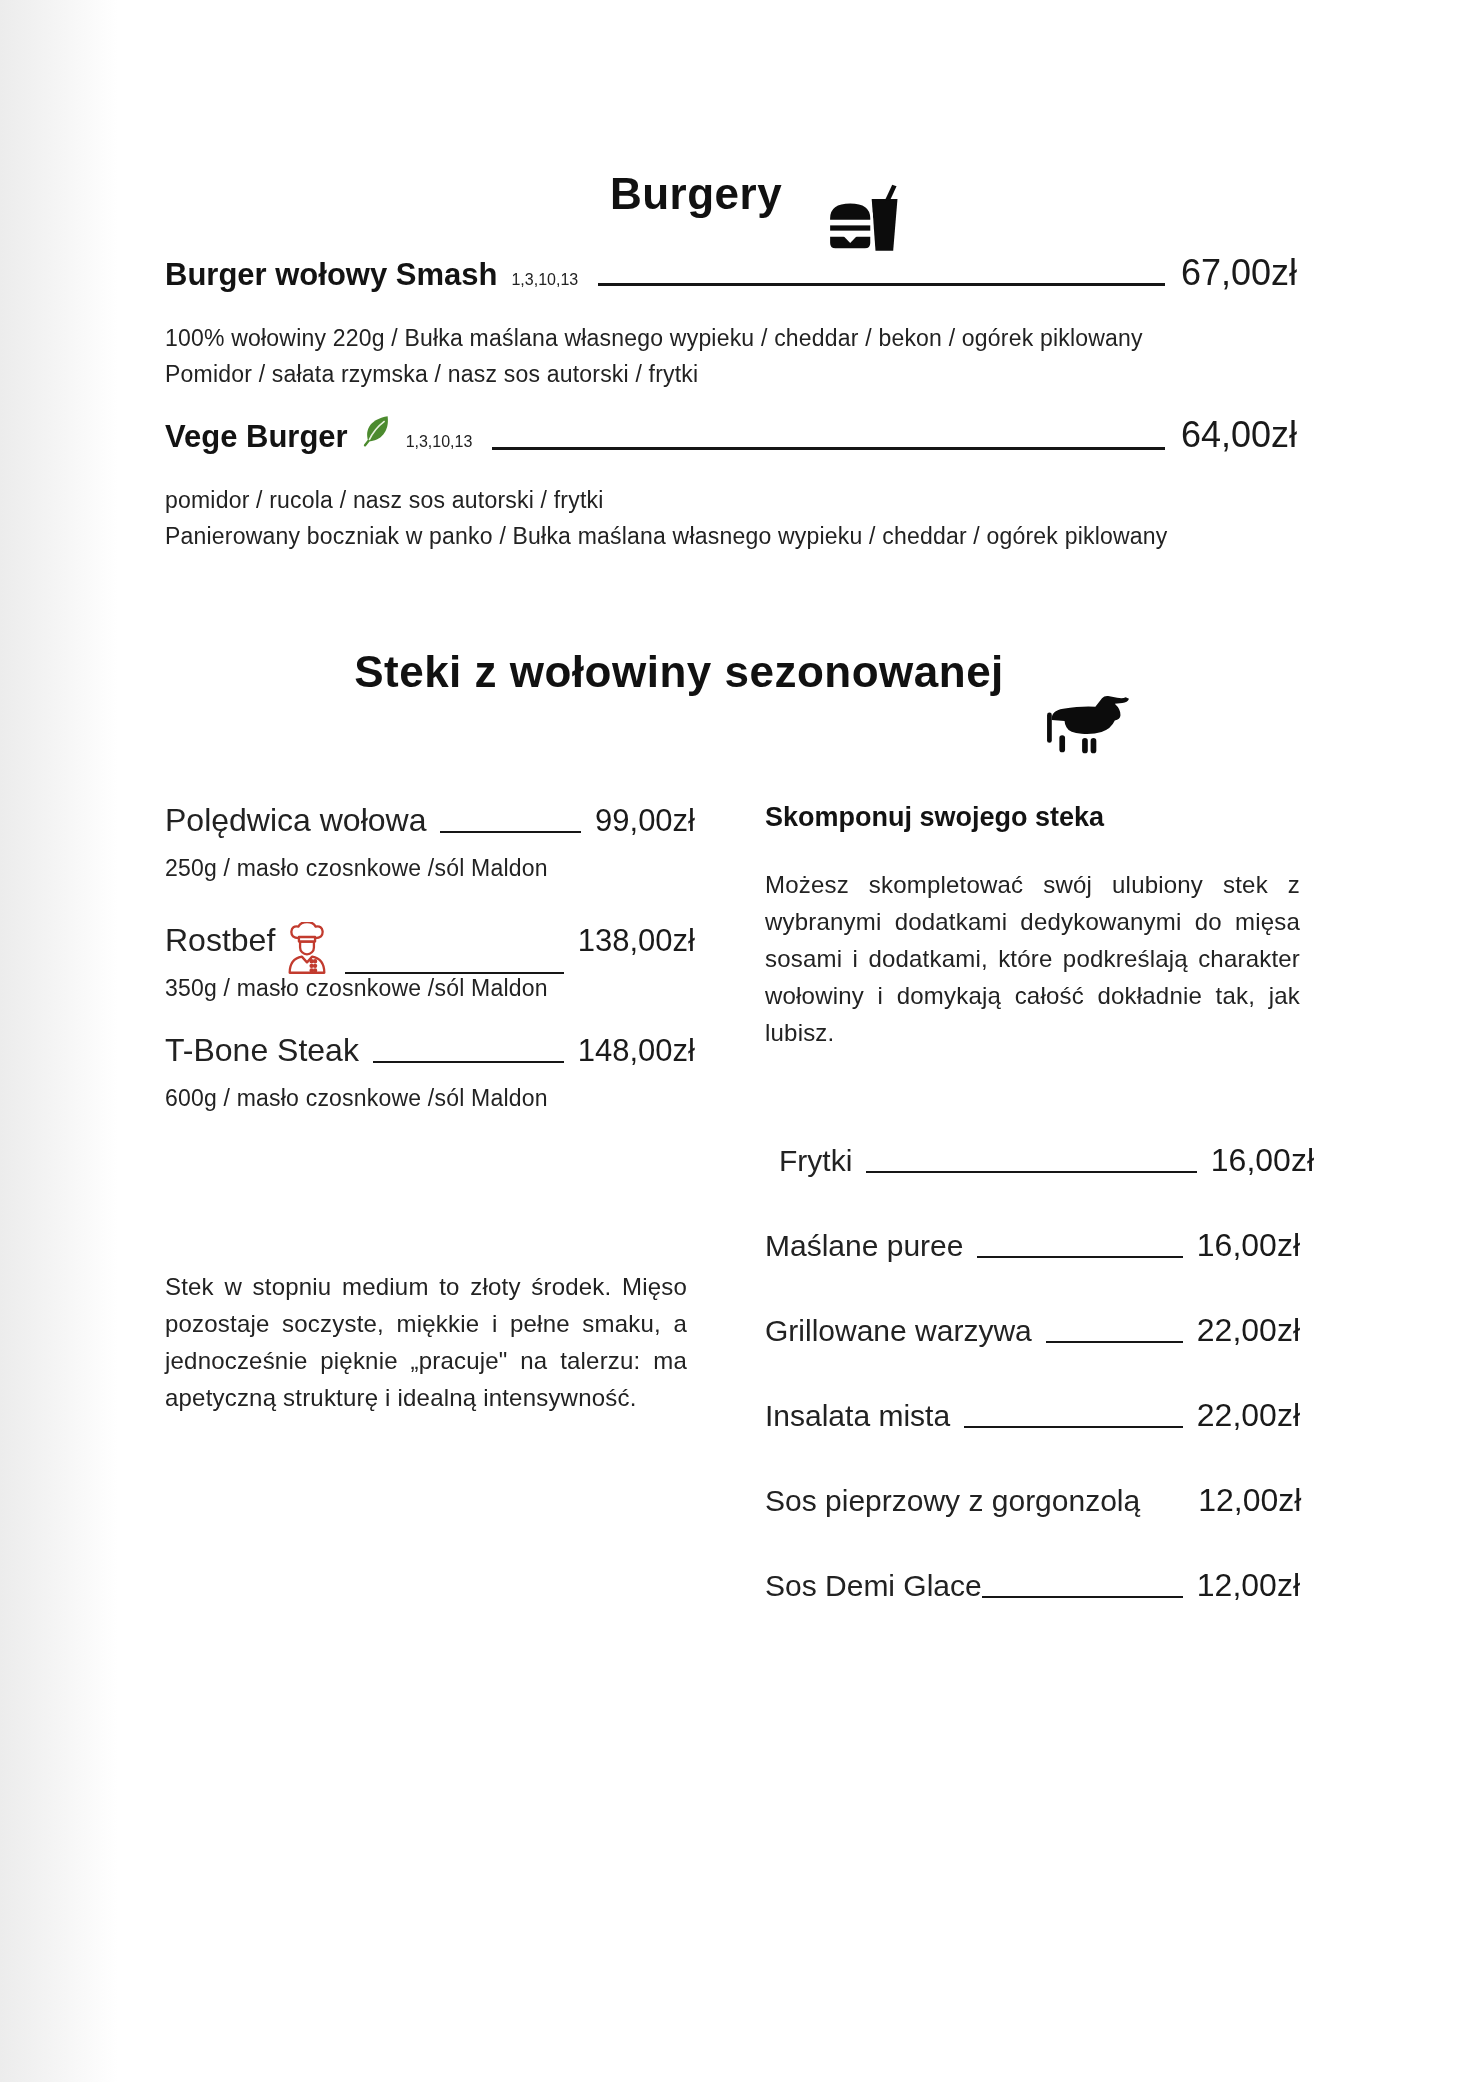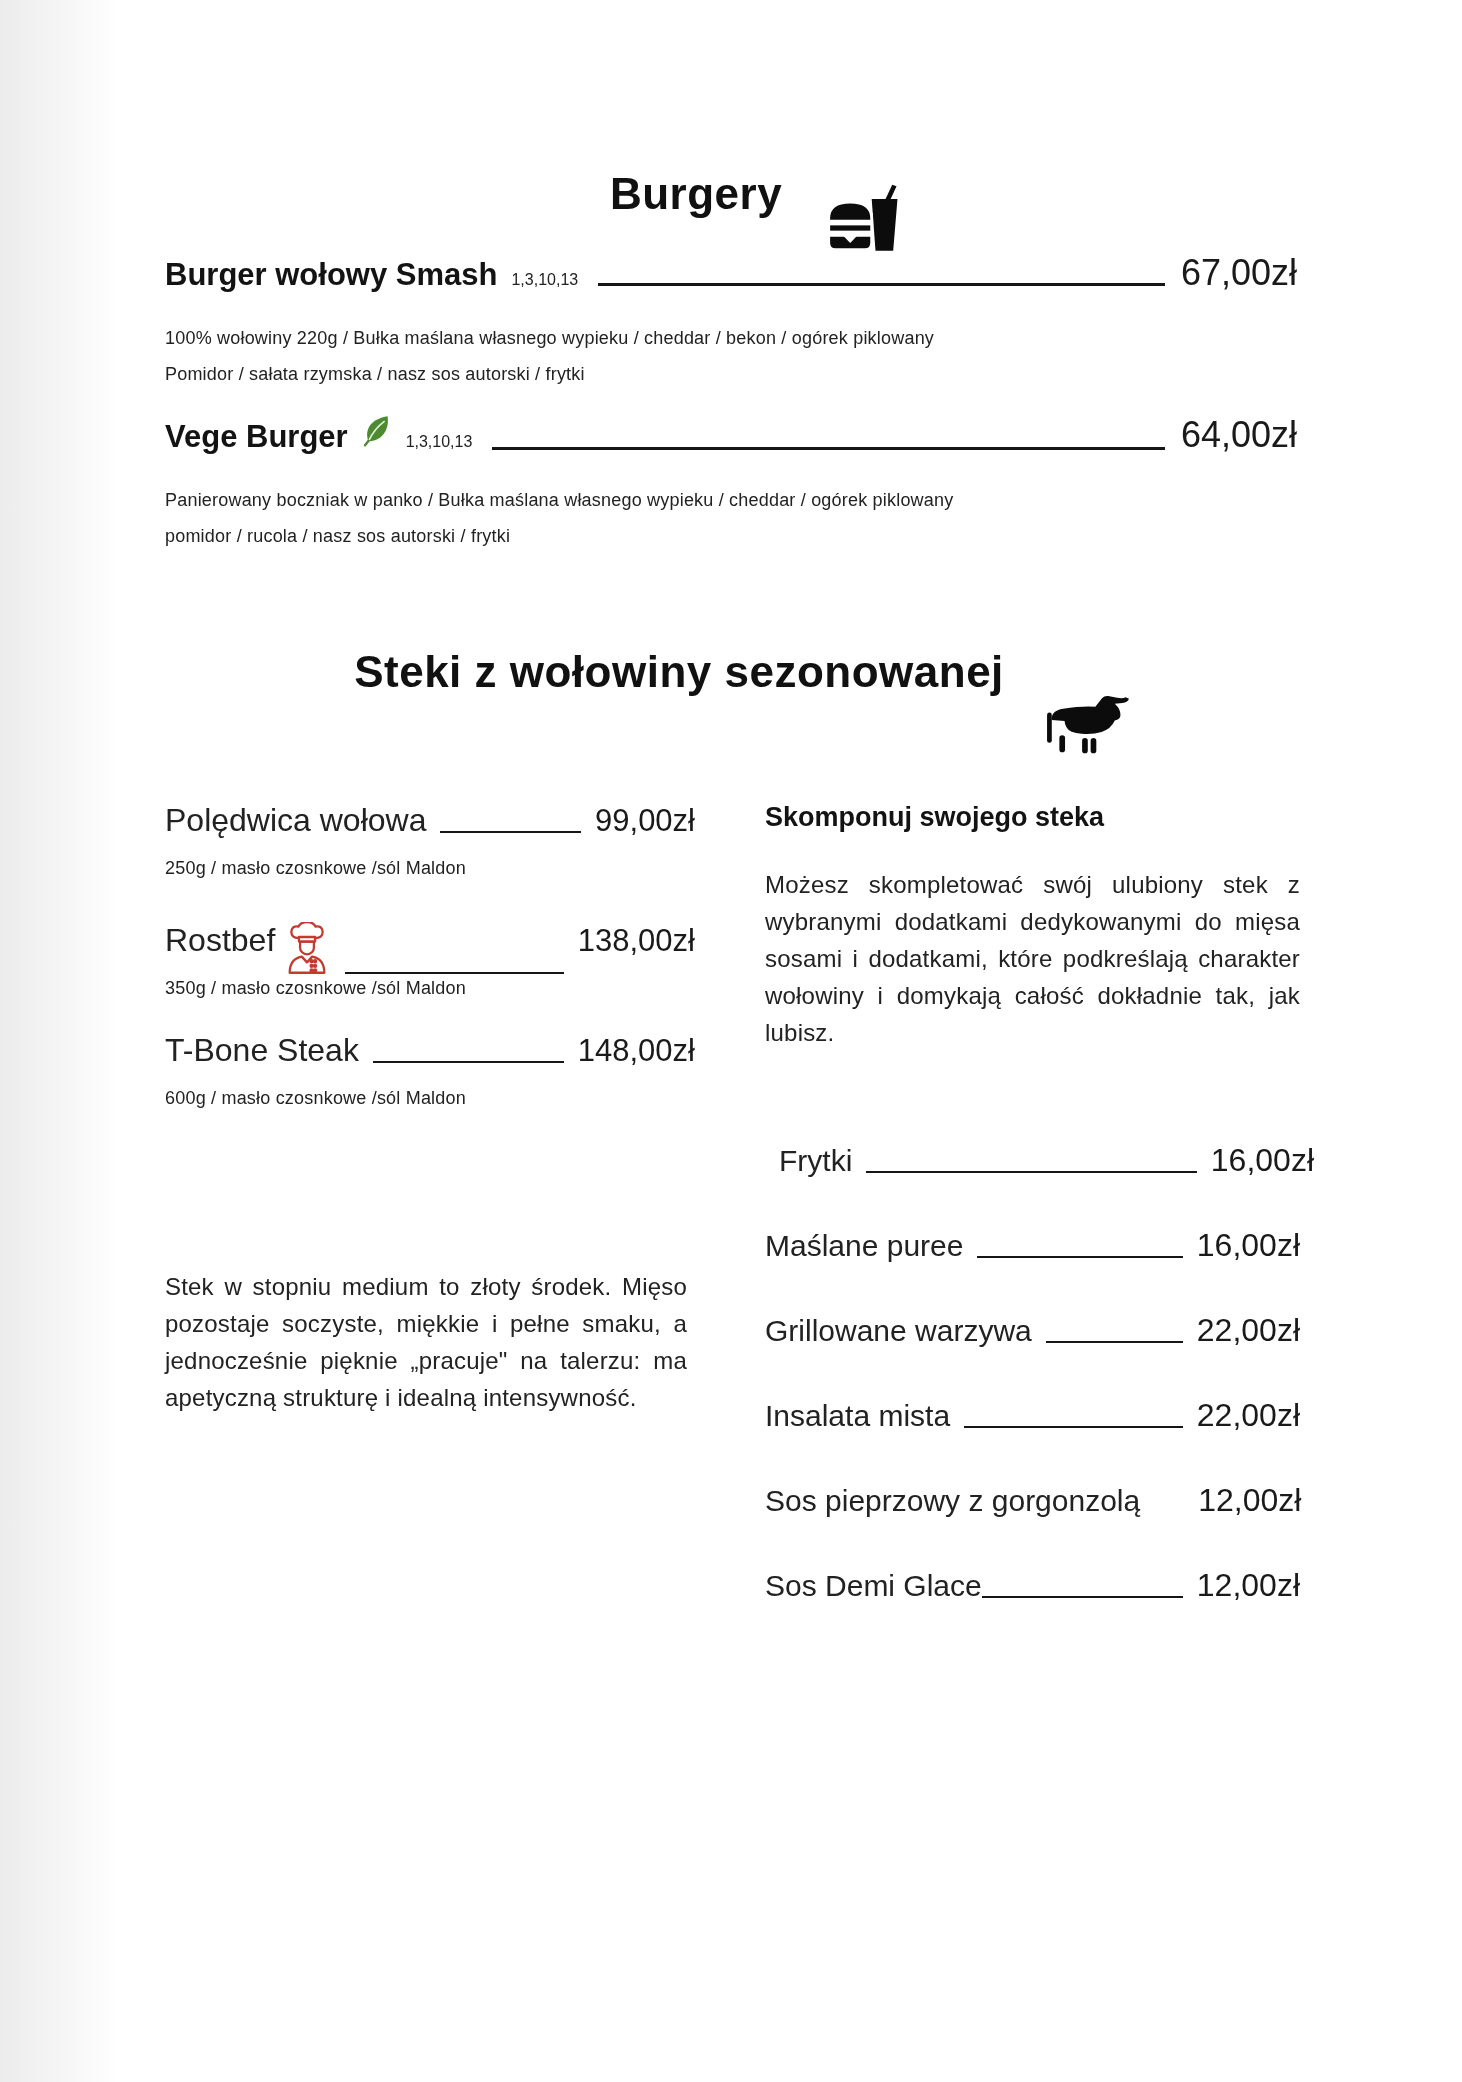--- a/index.html
+++ b/index.html
@@ -34,21 +34,21 @@
   .leader{
     flex:1 1 auto;border-bottom:3px solid #161616;
     align-self:flex-end;margin:0 16px 8px 20px;min-width:30px;
   }
   .leader.thin{border-bottom-width:2.5px;margin:0 14px 6px 14px;}
   .no-leader .leader{border-bottom:none;}
   .price{font-size:36px;font-weight:400;white-space:nowrap;color:#1a1a1a;}
   .price.md{font-size:31px;}
   .price.sm{font-size:32px;}
   .desc{
-    position:absolute;font-size:18px;line-height:36px;color:#222;
+    position:absolute;font-size:23px;line-height:36px;color:#222;
     letter-spacing:.2px;
   }
   .col-title{position:absolute;font-size:27px;font-weight:700;color:#131313;white-space:nowrap;}
   .col-text{
     position:absolute;font-size:24px;line-height:37px;color:#222;
     text-align:justify;letter-spacing:.2px;
   }
   .side-name{font-size:30px;font-weight:400;white-space:nowrap;color:#222;}
   
   .leaf-wrap{align-self:flex-end;margin:0 0 12px 12px;line-height:0;}
@@ -92,22 +92,22 @@
         <path d="M7 26 C4.5 13 13 4.5 29 3.5 C29.5 19 19 27.5 7.5 26.5 z" fill="#4c8b2f"></path>
         <path d="M8 25.5 C12 18.5 18 12.5 25.5 8" fill="none" stroke="#e9f2e0" stroke-width="1.6"></path>
         <path d="M7.5 26 L3.5 30" fill="none" stroke="#4c8b2f" stroke-width="2.4" stroke-linecap="round"></path>
       </svg>
     </span>
     <span class="allergens">1,3,10,13</span>
     <span class="leader"></span>
     <span class="price">64,00zł</span>
   </div>
   <div class="desc" style="top:482px;left:165px;width:1115px;">
+    <div>pomidor / rucola / nasz sos autorski / frytki</div>
     <div>Panierowany boczniak w panko / Bułka maślana własnego wypieku / cheddar / ogórek piklowany</div>
-    <div>pomidor / rucola / nasz sos autorski / frytki</div>
   </div>
 
   <div class="section-header" style="top:650px;transform:translateX(12px);">
     <h1 class="section-title">Steki z wołowiny sezonowanej</h1>
     <span class="hdr-icon" style="margin-left:32px;margin-top:36px;line-height:0;">
       <svg width="96" height="72" viewBox="0 0 100 76" aria-hidden="true">
         <rect x="11" y="28" width="5" height="32" rx="2.5" fill="#0c0c0c"></rect>
         <path d="M16 36 q-1 -10 12 -12 q20 -3 34 -2 l7 -9 q2.5 -3 6.5 -2.5 l9.5 2 q6 1 9 -0.5 l3.5 1.5 q-1.5 4 -7 4.5 l-8 .8 q6.5 6 6 12.2 q-.4 4.5 -6 5.5 q-4 9 -14 12 q-9 3 -21 2 q-13 -1 -16 -7 q-2 -3.5 -2 -6.5 z" fill="#0c0c0c"></path>
         <rect x="24" y="52" width="6" height="18" rx="3" fill="#0c0c0c"></rect>
         <rect x="48" y="55" width="6" height="16" rx="3" fill="#0c0c0c"></rect>

